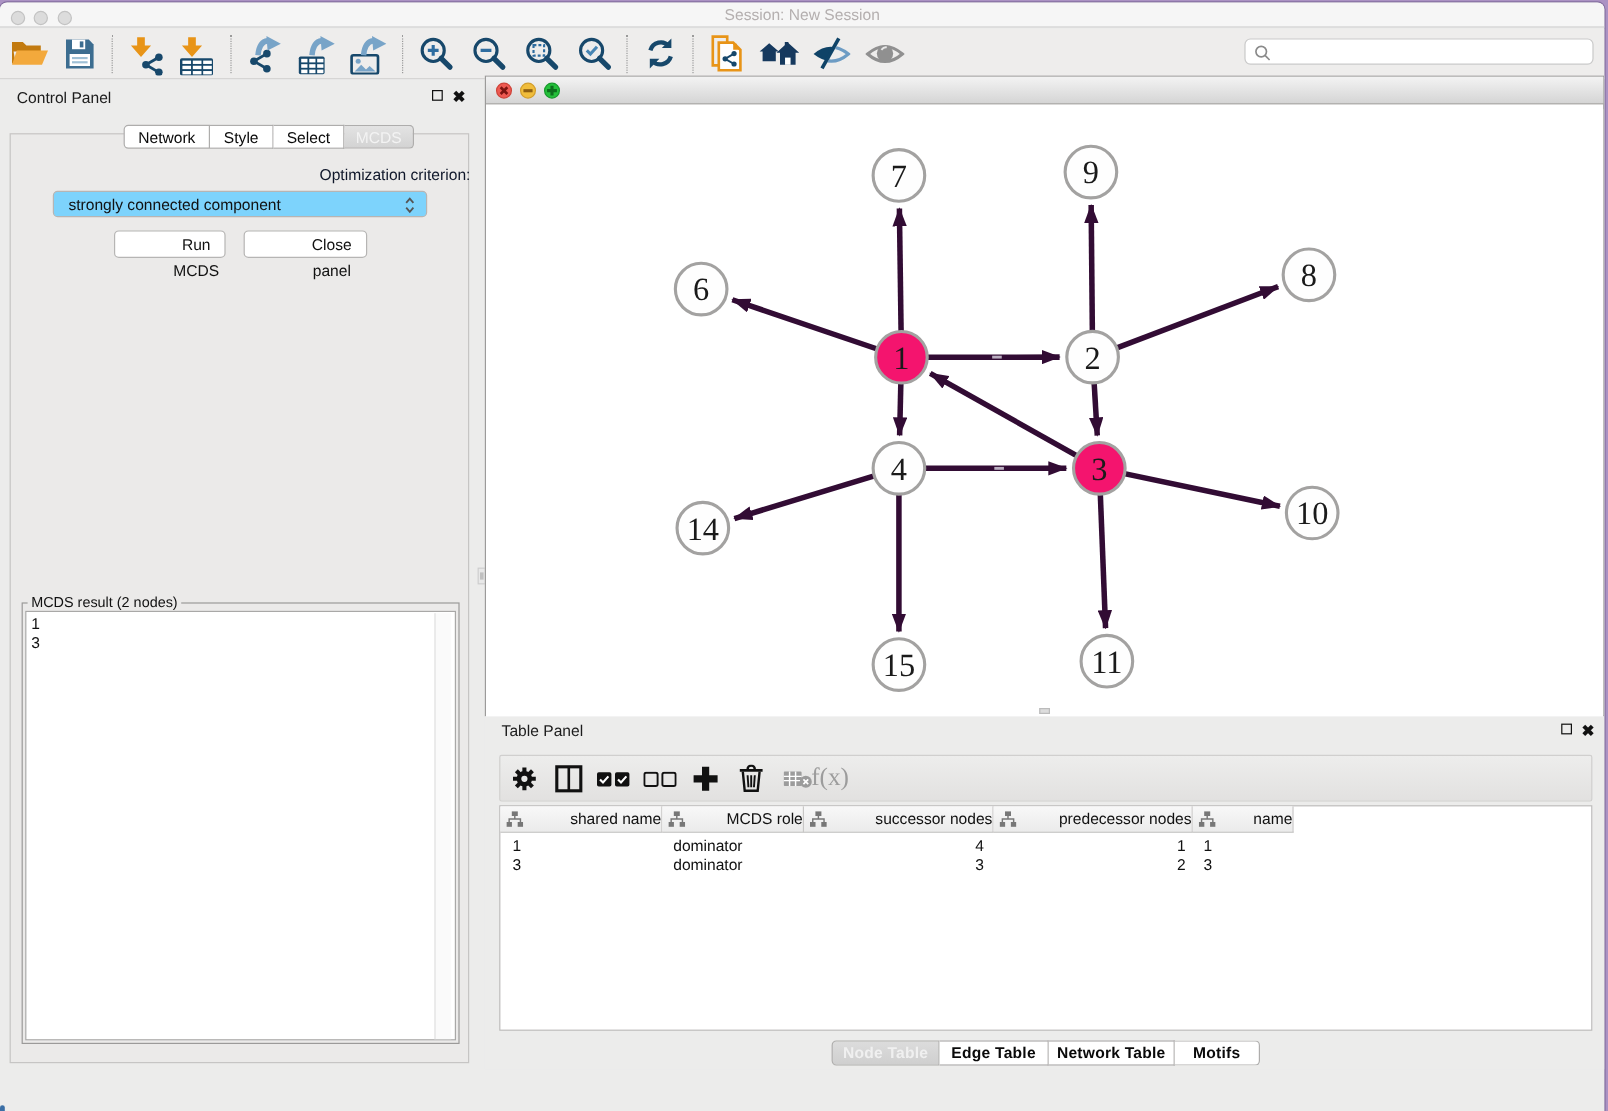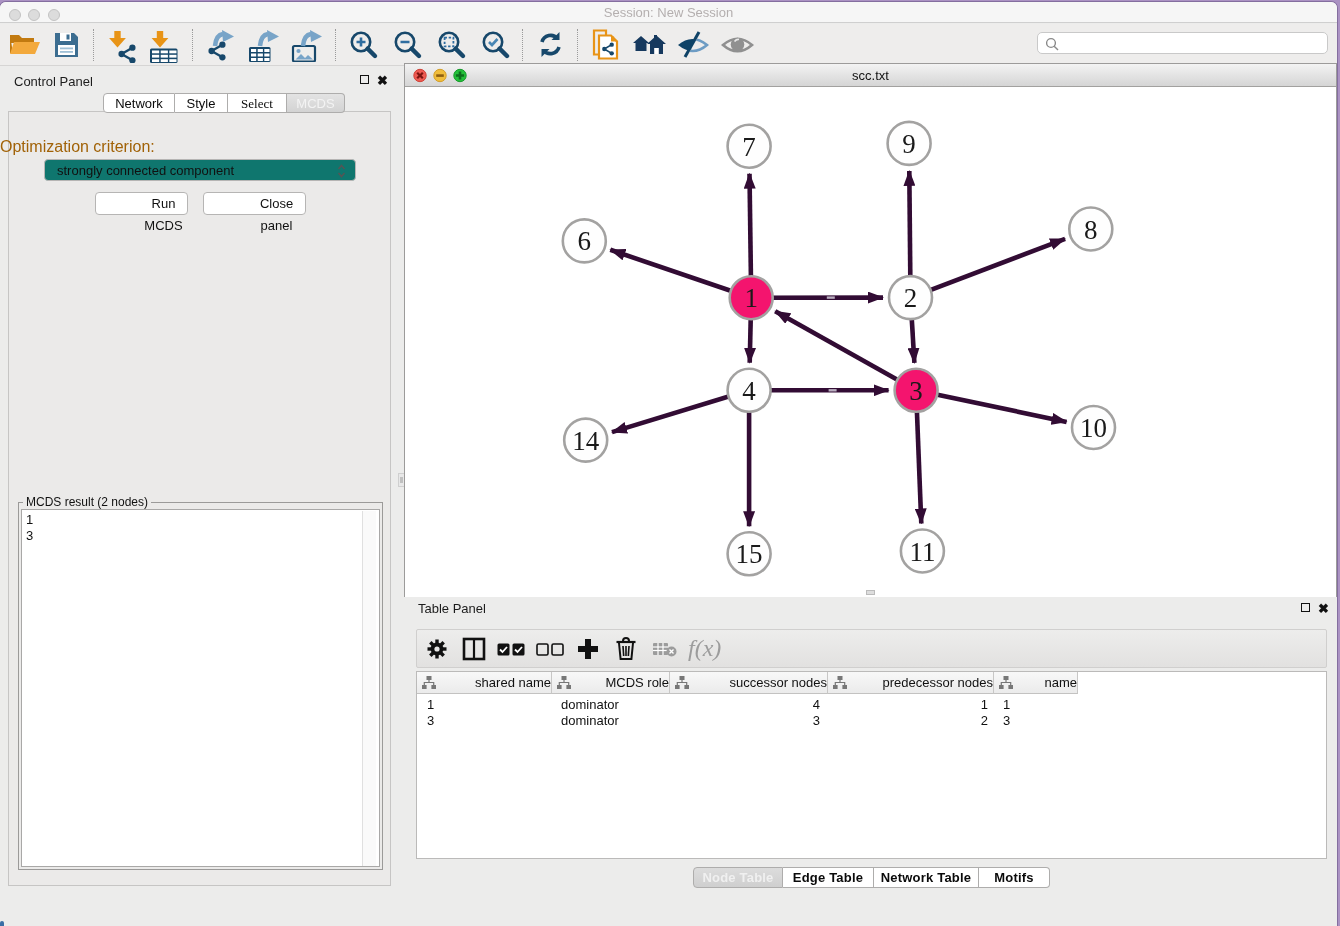--- a/index.html
+++ b/index.html
@@ -26,22 +26,22 @@
   .wbtn-sq { position:absolute; width:9px; height:9px; border:1.5px solid #111; }
   .wbtn-x { position:absolute; font-size:13px; font-weight:bold; color:#111; line-height:11px;}
   #cp-box { position:absolute; left:8px; top:109px; width:383px; height:775px;
             border:1px solid #c6c5c4; background:#ebeae9; }
   .tabs { position:absolute; display:flex; height:20px; }
   .tab { font-size:13px; color:#0a0a0a; background:#fff; border:1px solid #aeadac;
          border-left:none; text-align:center; line-height:19px; }
   .tab.first { border-left:1px solid #aeadac; border-radius:4px 0 0 4px; }
   .tab.last { border-radius:0 4px 4px 0; }
   .tab.sel { background:linear-gradient(#e3e3e3,#d3d3d3); color:#f3f3f3; }
-  #opt-label { position:absolute; left:0; top:136px; width:392px; text-align:left; font-size:16px; color:#a16207; }
-  #dd { position:absolute; left:44px; top:157px; width:312px; height:22px; background:#0f766e;
+  #opt-label { position:absolute; left:0; top:136px; width:392px; text-align:right; font-size:13px; color:#0f172a; }
+  #dd { position:absolute; left:44px; top:157px; width:312px; height:22px; background:#7dd3fc;
         border:1px solid #b6b5b4; border-radius:4px; font-size:13px; color:#111; line-height:21px; padding-left:12px; }
   .btn { position:absolute; top:190px; height:23px; background:#fff; border:1px solid #b6b5b4;
          border-radius:4px; font-size:13px; color:#111; text-align:center; line-height:22px;padding-left:44px; }
   #fieldset { position:absolute; left:18px; top:500px; width:365px; height:368px;
               border:1px solid #9b9a99; }
   #fieldset .legend { position:absolute; left:4px; top:-8px; background:#ebeae9; padding:0 3px;
               font-size:12px; color:#111; line-height:14px; }
   #mcds-text { position:absolute; left:2px; top:6px; width:359px; height:358px; background:#fff;
                border:1px solid #a9a8a7; font-size:13px; color:#111; padding:2px 0 0 4px; line-height:16px;}
   #mcds-scroll { position:absolute; right:3px; top:1px; width:14px; height:355px; background:#fafafa; border-left:1px solid #e0e0e0;}
@@ -250,24 +250,24 @@
         </svg>
       </div>
     </div>
 
 <div id="cp-head">
   <div id="cp-title">Control Panel</div>
   <div class="wbtn-sq" style="left:360px; top:9px;"></div>
   <div class="wbtn-x" style="left:377px; top:9px;">✖</div>
 </div>
 <div id="cp-box"></div>
-<div class="tabs" style="left:79px; top:91px;padding-left:24px;">
+<div class="tabs" style="left:79px; top:102px;padding-left:24px;">
   <div class="tab first" style="width:72px;">Network</div>
   <div class="tab" style="width:53px;">Style</div>
-  <div class="tab" style="width:59px;font-family:Liberation Serif, serif;">Select</div>
+  <div class="tab" style="width:59px;">Select</div>
   <div class="tab last sel" style="width:58px;">MCDS</div>
 </div>
 <div id="opt-label">Optimization criterion:</div>
 <div id="dd">strongly connected component
   <svg class="abs" style="right:9px;top:4px;" width="9" height="14" viewBox="0 0 9 14">
     <path d="M1.5 5 L4.5 1.5 L7.5 5" fill="none" stroke="#555" stroke-width="1.5"></path>
     <path d="M1.5 9 L4.5 12.5 L7.5 9" fill="none" stroke="#555" stroke-width="1.5"></path>
   </svg>
 </div>
 <div class="btn" style="left:95px; width:93px;">Run MCDS</div>
@@ -282,21 +282,20 @@
   <div id="net-title">
 
 <svg class="abs" style="left:8px;top:4px;" width="62" height="15" viewBox="0 0 62 15">
   <circle cx="7" cy="7.5" r="6.2" fill="#ee5a52" stroke="#ce4339" stroke-width="1"></circle>
   <path d="M4.2 4.7 l5.6 5.6 M9.8 4.7 l-5.6 5.6" stroke="#7c1410" stroke-width="2.2"></path>
   <circle cx="27" cy="7.5" r="6.2" fill="#f0bd3b" stroke="#d29e2b" stroke-width="1"></circle>
   <rect x="23.2" y="6.3" width="7.6" height="2.6" fill="#8e5f10"></rect>
   <circle cx="47" cy="7.5" r="6.2" fill="#24c03a" stroke="#17992c" stroke-width="1"></circle>
   <path d="M47 3.4 v8.2 M42.9 7.5 h8.2" stroke="#0d6e1d" stroke-width="2.6"></path>
 </svg>
-    <div class="cap">scc.txt</div>
   </div>
   <div id="netcanvas">
     <svg width="931" height="508" viewBox="0 0 931 508">
 <defs>
             <marker id="ah" viewBox="0 0 16 12" refX="15" refY="6" markerWidth="16" markerHeight="12" orient="auto" markerUnits="userSpaceOnUse">
 <path d="M0 0 L16 6 L0 12 z" fill="#320c34"></path>
             </marker>
           </defs>
 <g stroke="#320c34" stroke-width="4.6">
             <line x1="346.2" y1="206.7" x2="344.5" y2="82.7" marker-end="url(#ah)"></line>
@@ -394,21 +393,21 @@
           </g>
 <g stroke="#fff" stroke-width="1.2">
             <line x1="0" y1="6" x2="15" y2="6"></line>
             <line x1="0" y1="9.5" x2="15" y2="9.5"></line>
 <line x1="5" y1="2" x2="5" y2="14"></line>
             <line x1="10" y1="2" x2="10" y2="14"></line>
           </g>
 <circle cx="18.5" cy="10.5" r="5" fill="#9c9c9c"></circle>
 <path d="M16.5 8.5 l4 4 M20.5 8.5 l-4 4" stroke="#fff" stroke-width="1.4"></path>
 </svg>
-        <div class="abs" style="left:271px;top:5px;font-family:'Liberation Serif',serif;font-style:italic;font-size:24px;color:#9c9c9c;">f(x)</div>
+        <div class="abs" style="left:259px;top:5px;font-family:'Liberation Serif',serif;font-size:21px;color:#9c9c9c;">f(x)</div>
   </div>
   <div id="tp-table">
     <div class="th" style="left:0px;width:135px;">
           <svg class="abs" style="left:5px;top:4px;" width="14" height="14" viewBox="0 0 14 14">
 <g fill="#777">
               <rect x="4.5" y="0" width="5" height="4"></rect>
               <rect x="0" y="9" width="4.6" height="4"></rect>
               <rect x="9.4" y="9" width="4.6" height="4"></rect>
             </g>
 <path d="M7 4 v2.5 M2.3 9 v-2.5 h9.4 v2.5" fill="none" stroke="#777" stroke-width="1.2"></path>

